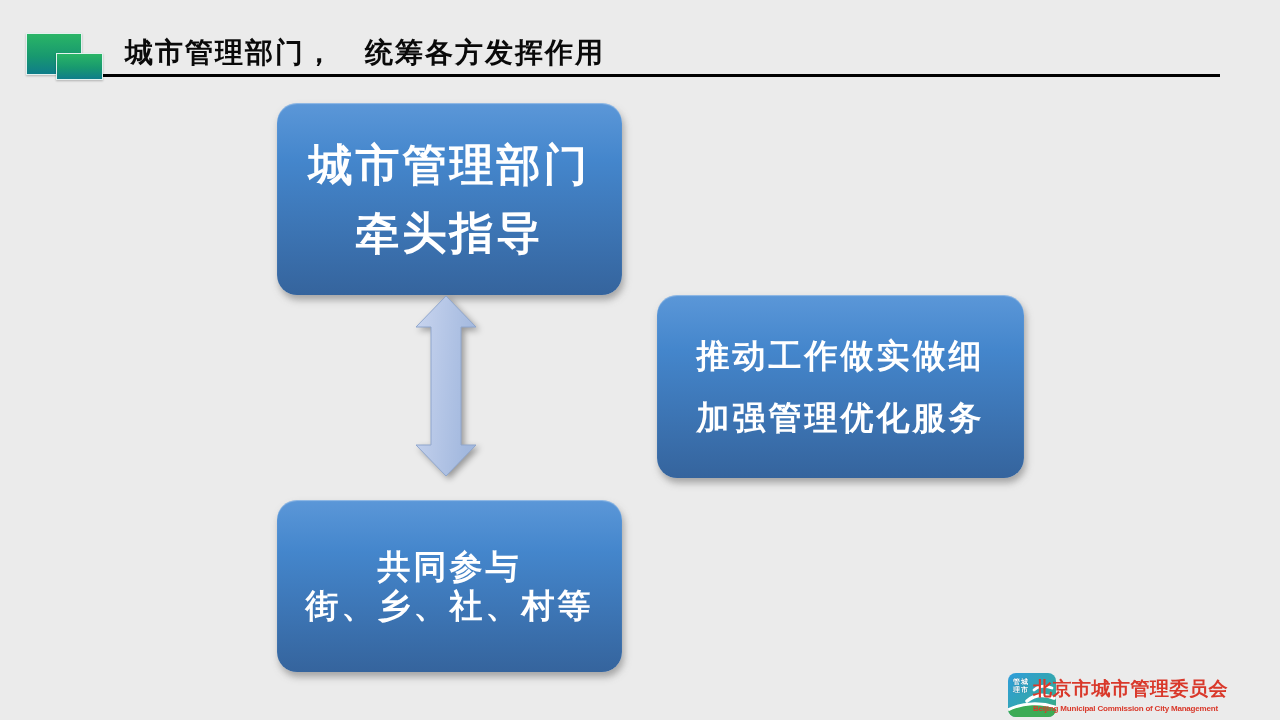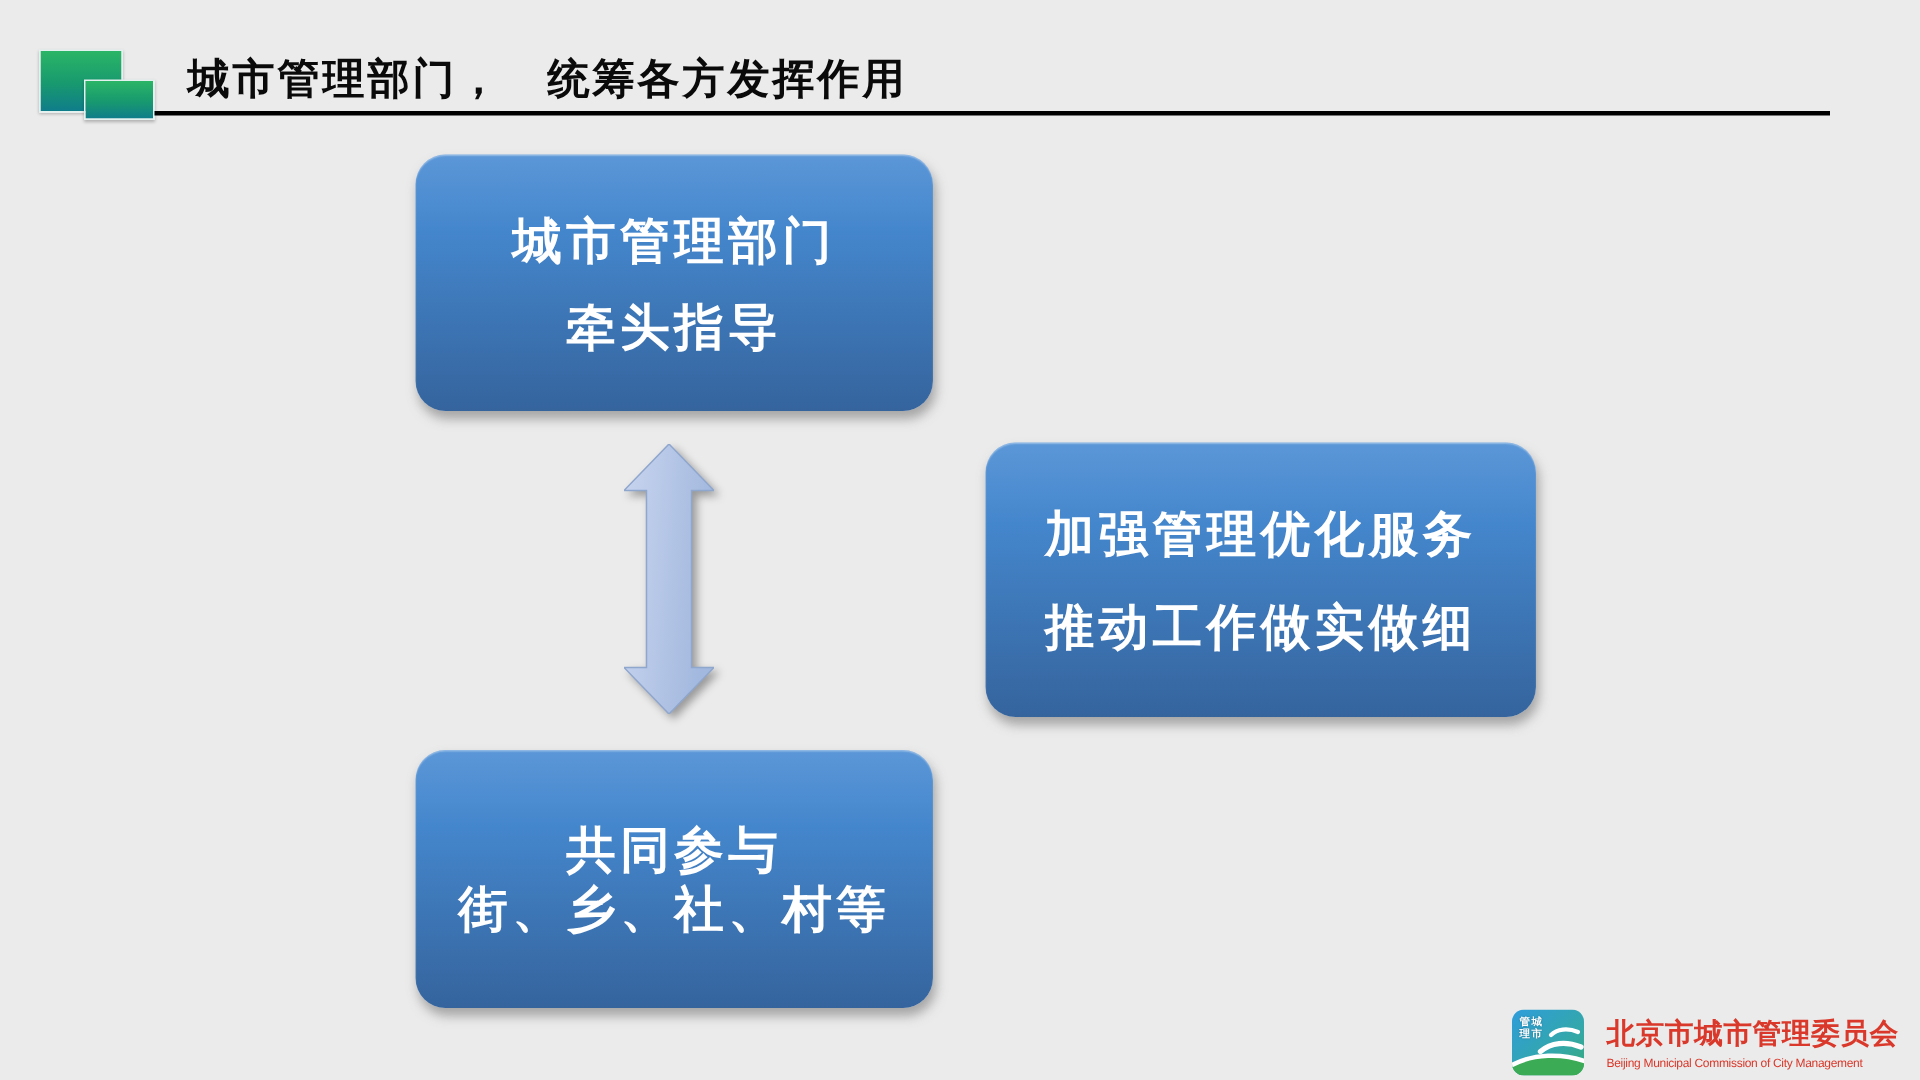--- a/index.html
+++ b/index.html
@@ -52,21 +52,21 @@
     display: flex;
     flex-direction: column;
     align-items: center;
     justify-content: center;
     color: #ffffff;
     font-weight: bold;
     text-align: center;
     letter-spacing: 3px;
     line-height: 1;
   }
-  .box-top    { left: 277px; top: 103px; width: 345px; height: 171px; font-size: 33px; gap: 24px; }
+  .box-top    { left: 277px; top: 103px; width: 345px; height: 192px; font-size: 44px; gap: 24px; }
   .box-right  { left: 657px; top: 295px; width: 367px; height: 183px; font-size: 33px; gap: 29px; }
   .box-bottom { left: 277px; top: 500px; width: 345px; height: 172px; font-size: 33px; gap: 3px; line-height: 36px; }
 
   
   .updown-arrow {
     position: absolute;
     left: 416px;
     top: 296px;
     width: 60px;
     height: 180px;
@@ -87,35 +87,35 @@
     top: 5px;
     color: #ffffff;
     font-size: 7px;
     font-weight: bold;
     line-height: 8px;
     letter-spacing: 1px;
     text-shadow: 0 0 1px rgba(0,60,90,0.6);
   }
   .org-text {
     position: absolute;
-    left: 1071px;
+    left: 1033px;
     top: 676px;
     width: 205px;
     color: #d9382a;
   }
   .org-zh {
     font-size: 19px;
     font-weight: bold;
     letter-spacing: 0.5px;
     white-space: nowrap;
   }
   .org-en {
     margin-top: 2px;
     font-size: 8px;
-    font-weight: normal;
+    font-weight: bold;
     letter-spacing: -0.2px;
     white-space: nowrap;
   }
 </style>
 </head>
 <body>
 
 <div class="slide">
 
   <div class="green-sq large"></div>
@@ -132,22 +132,22 @@
     <defs>
       <linearGradient id="arrowg" x1="0" y1="0" x2="1" y2="0.25">
         <stop offset="0" stop-color="#c9d5ef"></stop>
         <stop offset="1" stop-color="#a2b8de"></stop>
       </linearGradient>
     </defs>
     <polygon points="30,0 60,31 45,31 45,149 60,149 30,180 0,149 15,149 15,31 0,31" fill="url(#arrowg)" stroke="#8fa6cd" stroke-width="1"></polygon>
   </svg>
 
   <div class="bluebox box-right">
+    <span>推动工作做实做细</span>
     <span>加强管理优化服务</span>
-    <span>推动工作做实做细</span>
   </div>
 
   <div class="bluebox box-bottom">
     <span>共同参与</span>
     <span>街、乡、社、村等</span>
   </div>
 
   <div class="logo-icon-wrap">
     <svg width="48" height="44" viewBox="0 0 48 44" aria-hidden="true">
       <defs>

